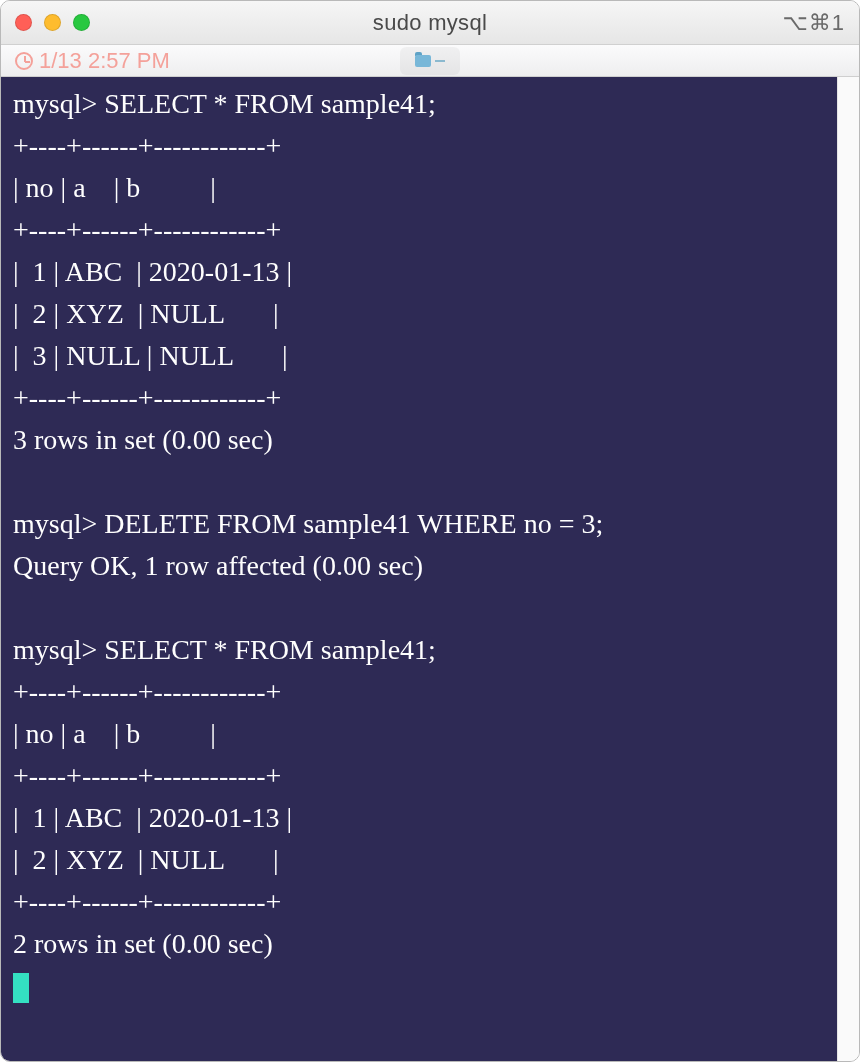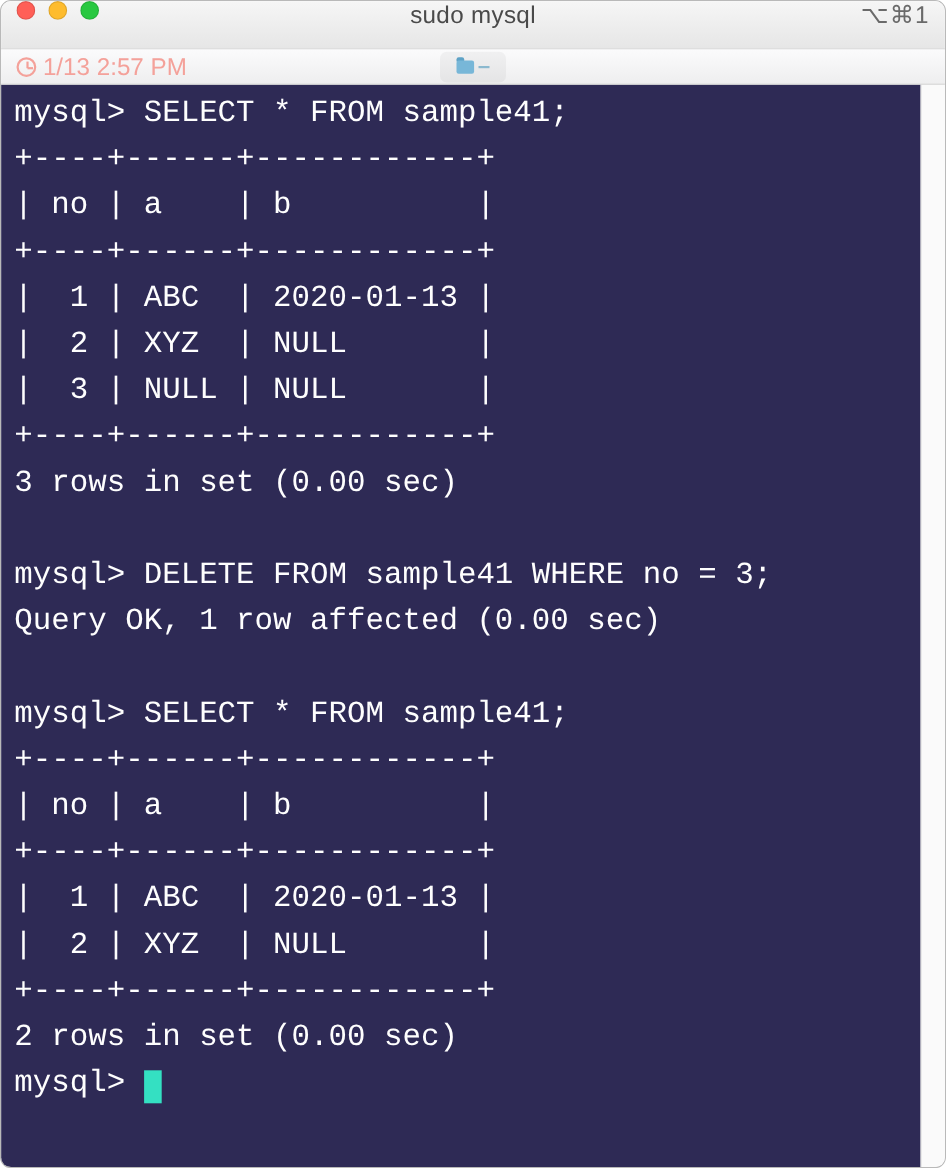--- a/index.html
+++ b/index.html
@@ -14,21 +14,21 @@
     border: 1px solid #b9b9b9;
     border-radius: 10px;
     overflow: hidden;
     display: flex; flex-direction: column;
     background: #fff;
   }
   .titlebar {
     height: 44px;
     background: linear-gradient(#f6f6f6, #e6e6e6);
     border-bottom: 1px solid #d0d0d0;
-    display: flex; 
+    display: flex; align-items: center;
     position: relative;
   }
   .traffic { display: flex; gap: 12px; margin-left: 14px; }
   .dot { width: 17px; height: 17px; border-radius: 50%; border: 1px solid rgba(0,0,0,.12); }
   .dot.red { background: #ff5f57; }
   .dot.yellow { background: #febc2e; }
   .dot.green { background: #28c840; }
   .title { position:absolute; left:0; right:0; text-align:center; font-size:22px; color:#4a4a4a; letter-spacing:.3px; }
   .shortcut { position:absolute; right:14px; font-size:22px; color:#6a6a6a; letter-spacing:1px; }
   .toolbar {
@@ -50,21 +50,21 @@
     display:flex; align-items:center; justify-content:center; gap:4px;
   }
   .folder-icon { width:16px; height:12px; position:relative; }
   .folder-icon::before { content:""; position:absolute; top:-3px; left:0; width:7px; height:4px; background:#5ea2c6; border-top-left-radius:2px; border-top-right-radius:2px; }
   .folder-icon::after  { content:""; position:absolute; inset:0; background:#78b7d8; border-radius:2px; }
   .dash { width:10px; height:2px; background:#8bb9cf; }
   .terminal {
     flex:1;
     background:#2e2a55;
     color:#fefefe;
-    font-family: Liberation Mono, monospace;
+    font-family: Liberation Serif, serif;
     font-size:28px;
     line-height:1.5;
     padding:6px 12px 10px 12px;
     white-space:pre;
     overflow:auto;
   }
   .scrollbar { width:22px; background:#fafafa; border-left:1px solid #e5e5e5; }
   .body-row { display:flex; flex:1; min-height:0; }
   .cursor {
     display:inline-block; width:16px; height:30px;
@@ -111,16 +111,16 @@
 Query OK, 1 row affected (0.00 sec)
 
 mysql&gt; SELECT * FROM sample41;
 +----+------+------------+
 | no | a    | b          |
 +----+------+------------+
 |  1 | ABC  | 2020-01-13 |
 |  2 | XYZ  | NULL       |
 +----+------+------------+
 2 rows in set (0.00 sec)
-<span>mysql&gt; </span><span class="cursor"></span></div>
+<span class="cursor"></span></div>
     <div class="scrollbar"></div>
   </div>
 </div>
 
 </body></html>

